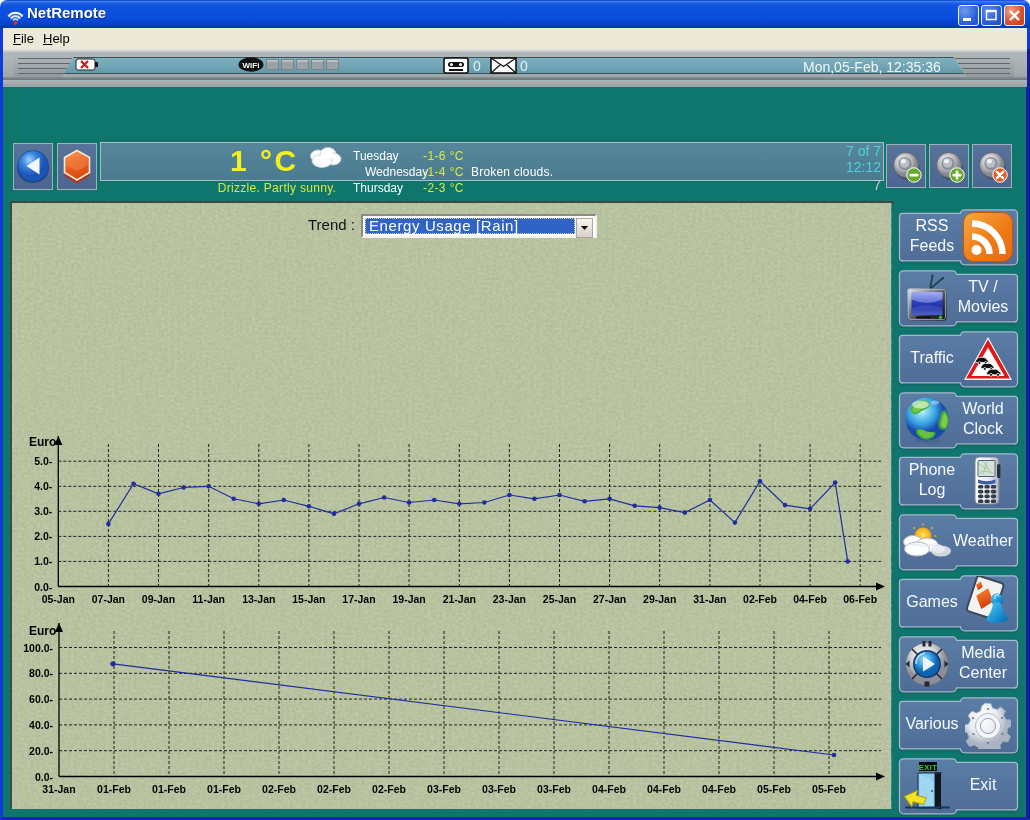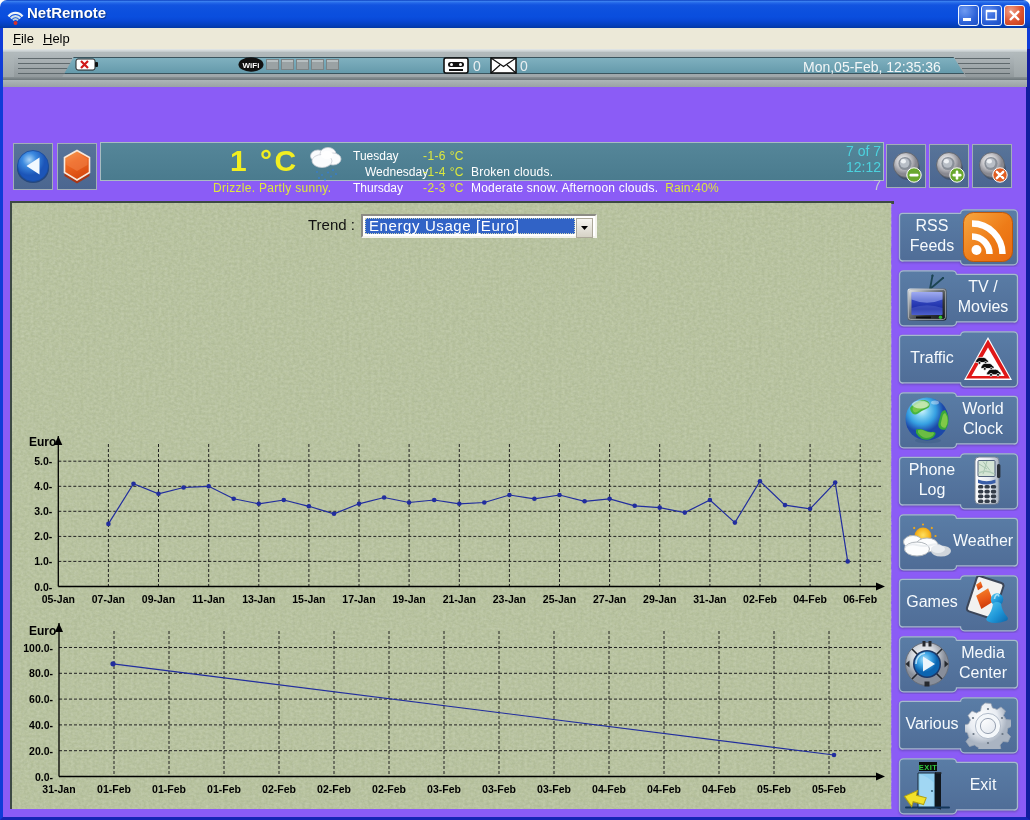--- a/index.html
+++ b/index.html
@@ -7,21 +7,21 @@
 #titlebar{left:0;top:0;width:1030px;height:28px;border-radius:7px 7px 0 0;
  background:linear-gradient(180deg,#0a3dbd 0%,#3a80f0 5%,#2467e8 10%,#1254e0 18%,#0c50de 40%,#0a4ede 60%,#0847d4 75%,#0540bd 90%,#0339a4 100%);}
 #titlebar .ticon{left:7px;top:5px;width:17px;height:18px}
 #titlebar .ttext{left:27px;top:4px;color:#fff;font-weight:bold;font-size:15px;text-shadow:1px 1px 1px #0a3580}
 .wbtn{top:5px;width:21px;height:21px;border-radius:3px;border:1px solid #eef4ff;color:#fff;text-align:center}
 #btnmin{left:958px;background:radial-gradient(circle at 30% 25%,#6f9bf2,#2e63d8 60%,#1c4ec4)}
 #btnmax{left:981px;background:radial-gradient(circle at 30% 25%,#5e8cee,#2a5fd6 60%,#1a4cc2)}
 #btncls{left:1004px;background:radial-gradient(circle at 30% 25%,#f0a088,#dd5330 55%,#c03a14)}
 #menubar{left:0;top:28px;width:1030px;height:21px;background:#ece9d8;border-left:3px solid #0f3cd8;border-right:3px solid #0f3cd8;color:#000;font-size:13px}
 #menubar span{position:absolute;top:3px}
-#frame{left:0;top:49px;width:1030px;height:771px;background:#8b5cf6;border-left:3px solid #0f3cd8;border-right:4px solid #131d9e;border-bottom:3px solid #1626b4}
+#frame{left:0;top:49px;width:1030px;height:771px;background:#0f766e;border-left:3px solid #0f3cd8;border-right:4px solid #131d9e;border-bottom:3px solid #1626b4}
 
 #inner{left:0;top:0;width:1024px;height:768px}
 
 #tb-hi{left:0;top:0;width:1024px;height:3px;background:linear-gradient(#e3e8e9,#bfc6c8)}
 #tb-band{left:0;top:3px;width:1024px;height:31px;background:linear-gradient(#b2babc,#99a1a4)}
 #tb-teal{left:11px;top:8px;width:1000px;height:17px;background:linear-gradient(#7fb0bf,#659aab);border:1px solid #3a545e}
 #tb-gripL{left:11px;top:4px;width:62px;height:26px;background:linear-gradient(#b2babd,#8f979a);clip-path:polygon(0 0,100% 0,76% 100%,0 100%)}
 #tb-gripR{left:948px;top:4px;width:63px;height:26px;background:linear-gradient(#b2babd,#8f979a);clip-path:polygon(0 0,100% 0,100% 100%,26% 100%)}
 .griplines{position:absolute;left:4px;right:4px;height:1px;background:#5f696d}
 #tb-shad{left:0;top:28px;width:1024px;height:3px;background:linear-gradient(#8a9295,#6d777b)}
@@ -29,21 +29,21 @@
 .tbicon{position:absolute;top:9px}
 #tb-date{position:absolute;left:800px;top:10px;width:145px;color:#f2f6f7;font-size:14px}
 
 #ticker{left:11px;top:38px;width:999px;height:52px;background:linear-gradient(#548293,#4d7c8f 25%,#477588);overflow:hidden}
 .tnotch{position:absolute;top:0;height:6px;background:#99a1a4}
 #ticker .ttx{position:absolute;left:4px;top:15px;width:1600px;color:#f4f4f2;font-size:23px;letter-spacing:0px;white-space:nowrap}
 #ticker .dot{color:#dd1111;font-size:15px;vertical-align:2px}
 
 .wxbtn{position:absolute;width:40px;height:47px;background:linear-gradient(#587499,#4b6690);border:1px solid #a2aeb8}
 #wxpanel{left:97px;top:93px;width:784px;height:39px;background:linear-gradient(#558699,#4a7b8e);border:1px solid #a8bcc2}
-#wxpanel .cond{position:absolute;left:112px;top:38px;width:128px;font-size:12px;letter-spacing:0.3px;color:#dce83c;text-align:left;white-space:nowrap}
+#wxpanel .cond{position:absolute;left:112px;top:38px;width:128px;font-size:12px;letter-spacing:0.3px;color:#dce83c;text-align:center;white-space:nowrap}
 .fc{position:absolute;font-size:12px;color:#fff;white-space:nowrap}
 .fc b{font-weight:normal;color:#dce83c}
 .cy{position:absolute;font-size:14px;color:#4cd2de;text-align:right;width:60px}
 
 #contenttop{left:7px;top:152px;width:884px;height:2.5px;background:#3d4a44}
 #green{left:7px;top:154px;width:881px;height:606px;background:#b4bf99;border-left:2px solid #3d4a44}
 #trendrow{position:absolute;left:0;top:0;width:880px;height:50px}
 #trendlab{position:absolute;left:296px;top:13px;font-size:15px;color:#111}
 #combo{position:absolute;left:349px;top:11px;width:236px;height:24px;background:#fff;border:2px solid;border-color:#8c8c84 #f4f4ec #f4f4ec #8c8c84;padding:1px}
 #combosel{position:absolute;left:2px;top:2px;right:20px;bottom:2px;background:#3163c6;border:1px dotted rgba(235,235,180,0.85);color:#fff;font-size:15px;letter-spacing:0.6px;padding-left:3px;display:flex;align-items:center;padding-bottom:1px}
@@ -183,21 +183,20 @@
             </g>
 </svg></div>
     <div class="cond">Drizzle. Partly sunny.</div>
     <div class="fc" style="left:252px;top:6px">Tuesday</div>
         <div class="fc" style="left:322px;top:6px;letter-spacing:0.4px"><b>-1-6 °C</b></div>
     <div class="fc" style="left:264px;top:22px">Wednesday</div>
         <div class="fc" style="left:322px;top:22px;letter-spacing:0.4px"><b>-1-4 °C</b></div>
         <div class="fc" style="left:370px;top:22px;letter-spacing:0.2px">Broken clouds.</div>
     <div class="fc" style="left:252px;top:38px">Thursday</div>
         <div class="fc" style="left:322px;top:38px;letter-spacing:0.4px"><b>-2-3 °C</b></div>
-        <div class="fc" style="left:370px;top:38px;letter-spacing:0.2px">Moderate snow. Afternoon clouds. <b>&nbsp;Rain:40%</b></div>
     <div class="cy" style="left:720px;top:0px">7 of 7</div>
     <div class="cy" style="left:720px;top:16px">12:12</div>
     <div class="cy" style="left:720px;top:34px;color:#c4ccd0">7</div>
   </div>
   <div class="wxbtn abs" style="left:883px;top:95px;width:40px;height:44px"><svg width="40" height="45" viewBox="0 0 40 45">
  <defs>
             <radialGradient id="spk1" cx="40%" cy="35%">
               <stop offset="0" stop-color="#fdfdfd"></stop>
               <stop offset="55%" stop-color="#c8c8cc"></stop>
               <stop offset="100%" stop-color="#888890"></stop>
@@ -384,21 +383,21 @@
 <text x="707.0" y="589.5" font-size="10.5" font-weight="bold" text-anchor="middle" fill="#000">04-Feb</text>
 <text x="762.0" y="589.5" font-size="10.5" font-weight="bold" text-anchor="middle" fill="#000">05-Feb</text>
 <text x="817.0" y="589.5" font-size="10.5" font-weight="bold" text-anchor="middle" fill="#000">05-Feb</text>
 <line x1="101.0" y1="460.8" x2="822.0" y2="552.0" stroke="#212d9e" stroke-width="1.2"></line>
 <circle cx="101.0" cy="460.8" r="2.6" fill="#212d9e"></circle>
 <circle cx="822.0" cy="552.0" r="2.3" fill="#212d9e"></circle>
 </svg>
     <div id="trendrow">
       <div id="trendlab">Trend&nbsp;:</div>
       <div id="combo">
-            <div id="combosel">Energy Usage [Euro]</div>
+            <div id="combosel">Energy Usage [Rain]</div>
         <div id="comboarrow">
               <svg width="15" height="14" viewBox="0 0 15 14">
                 <path d="M4 5 L11 5 L7.5 9 Z" fill="#000"></path>
               </svg>
             </div>
       </div>
     </div>
   </div>
   <div id="sidebar" class="abs">
   <svg width="0" height="0" style="position:absolute">

